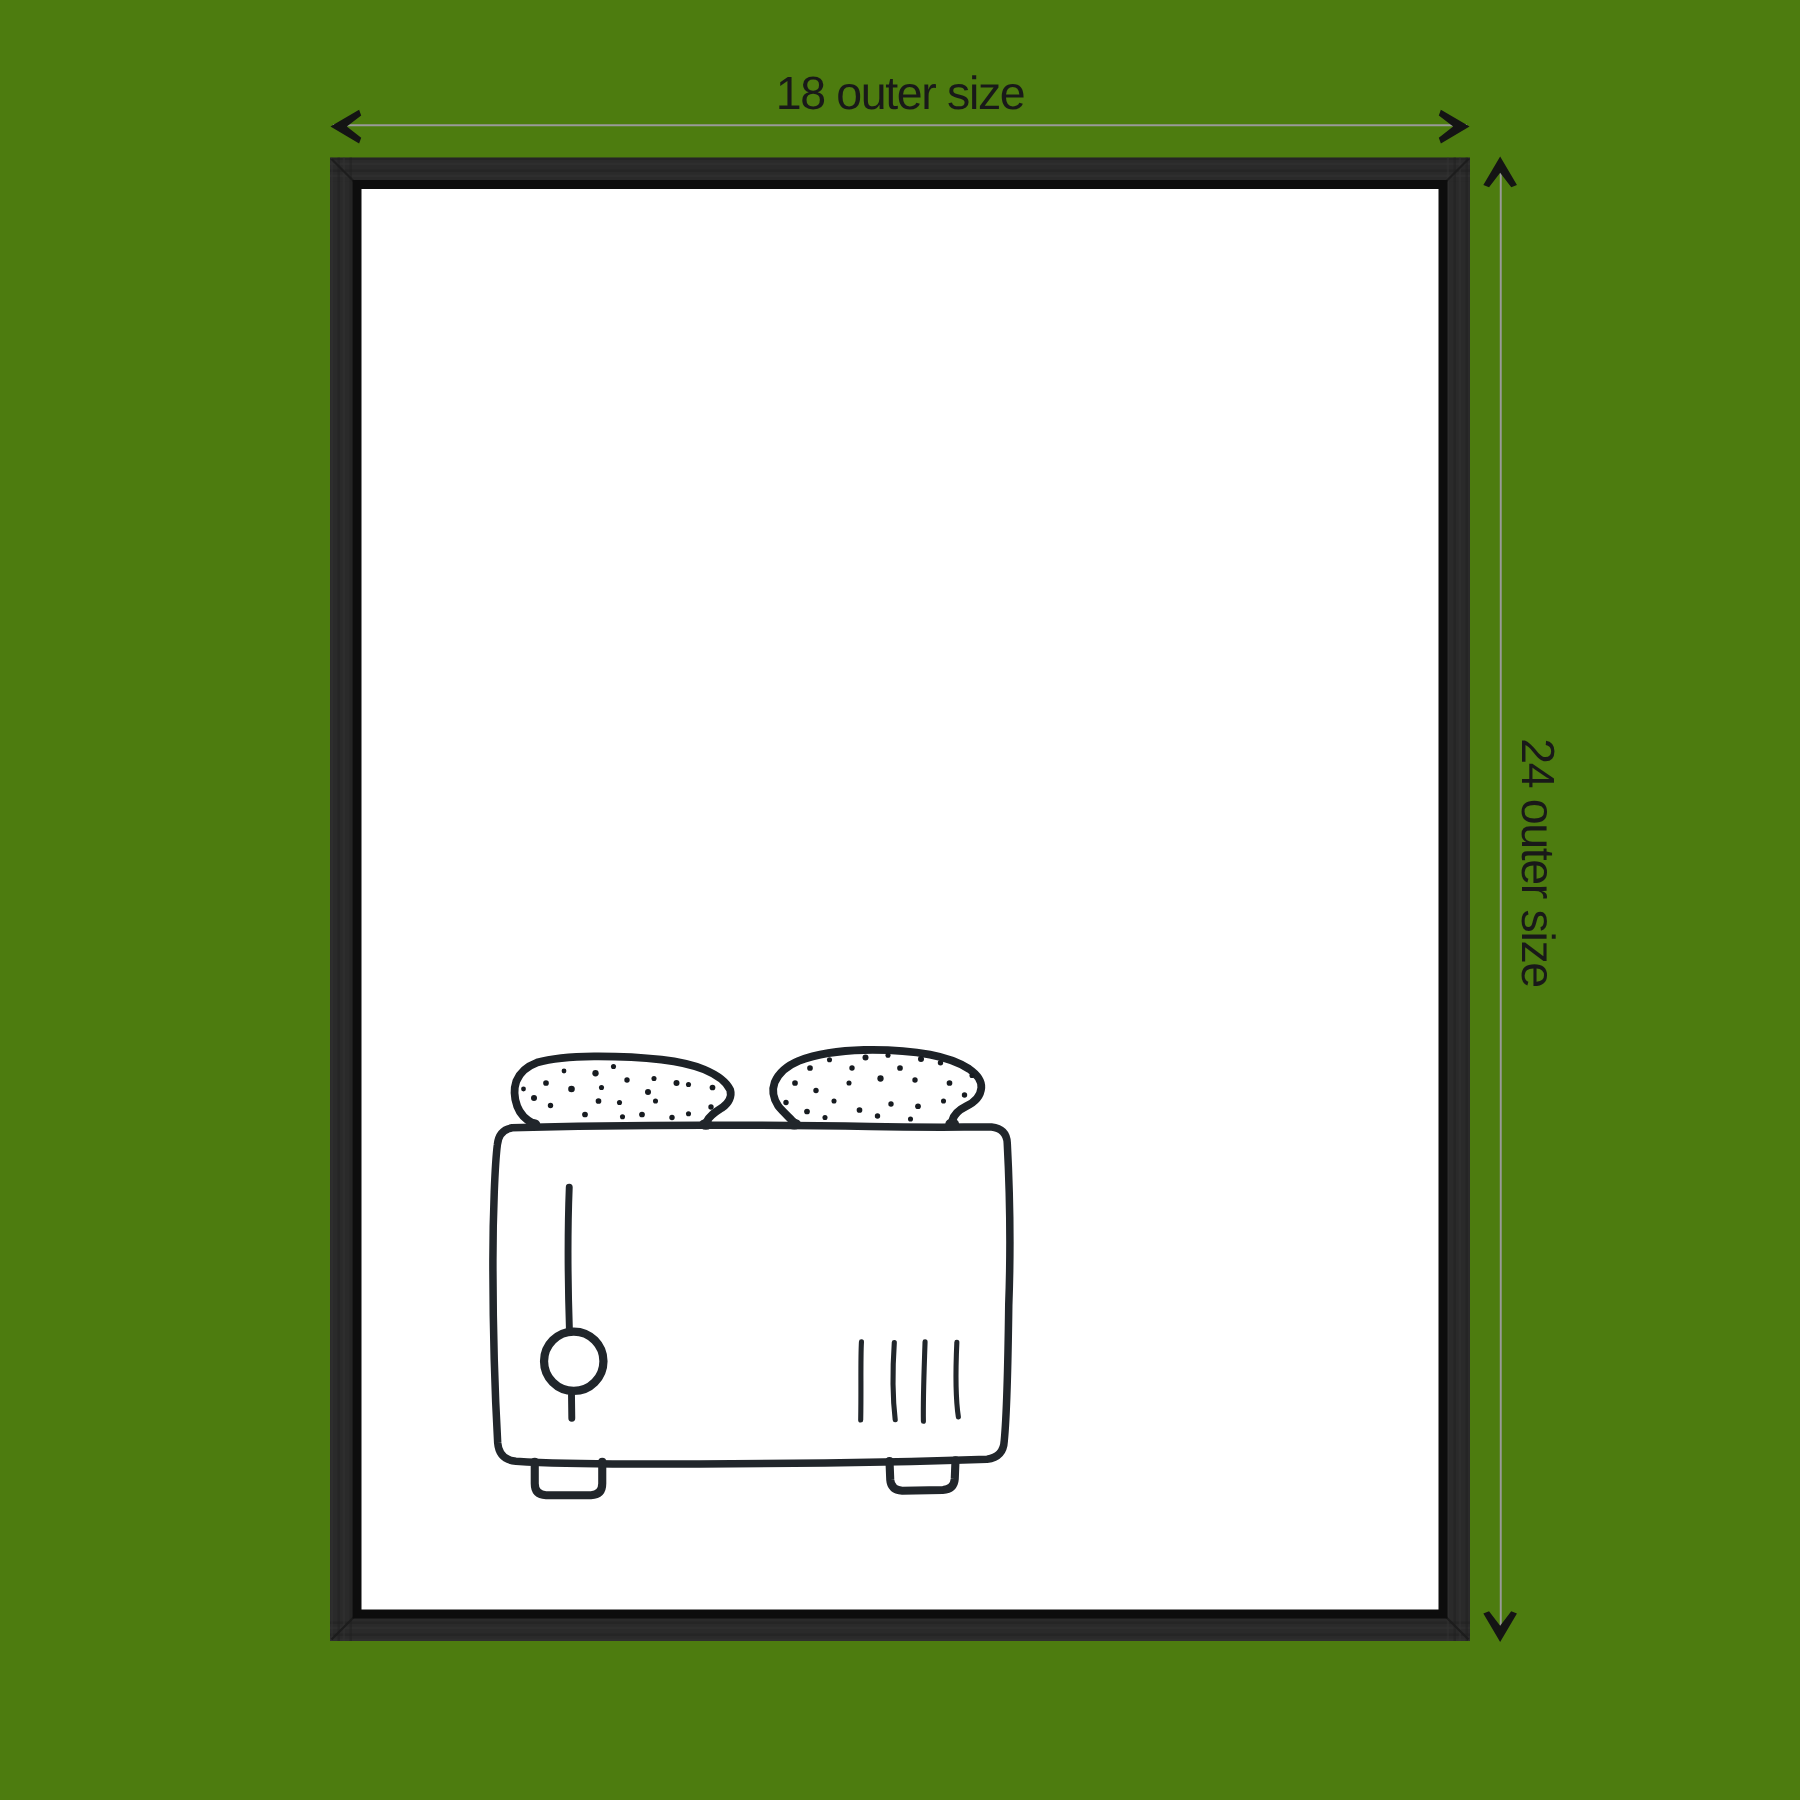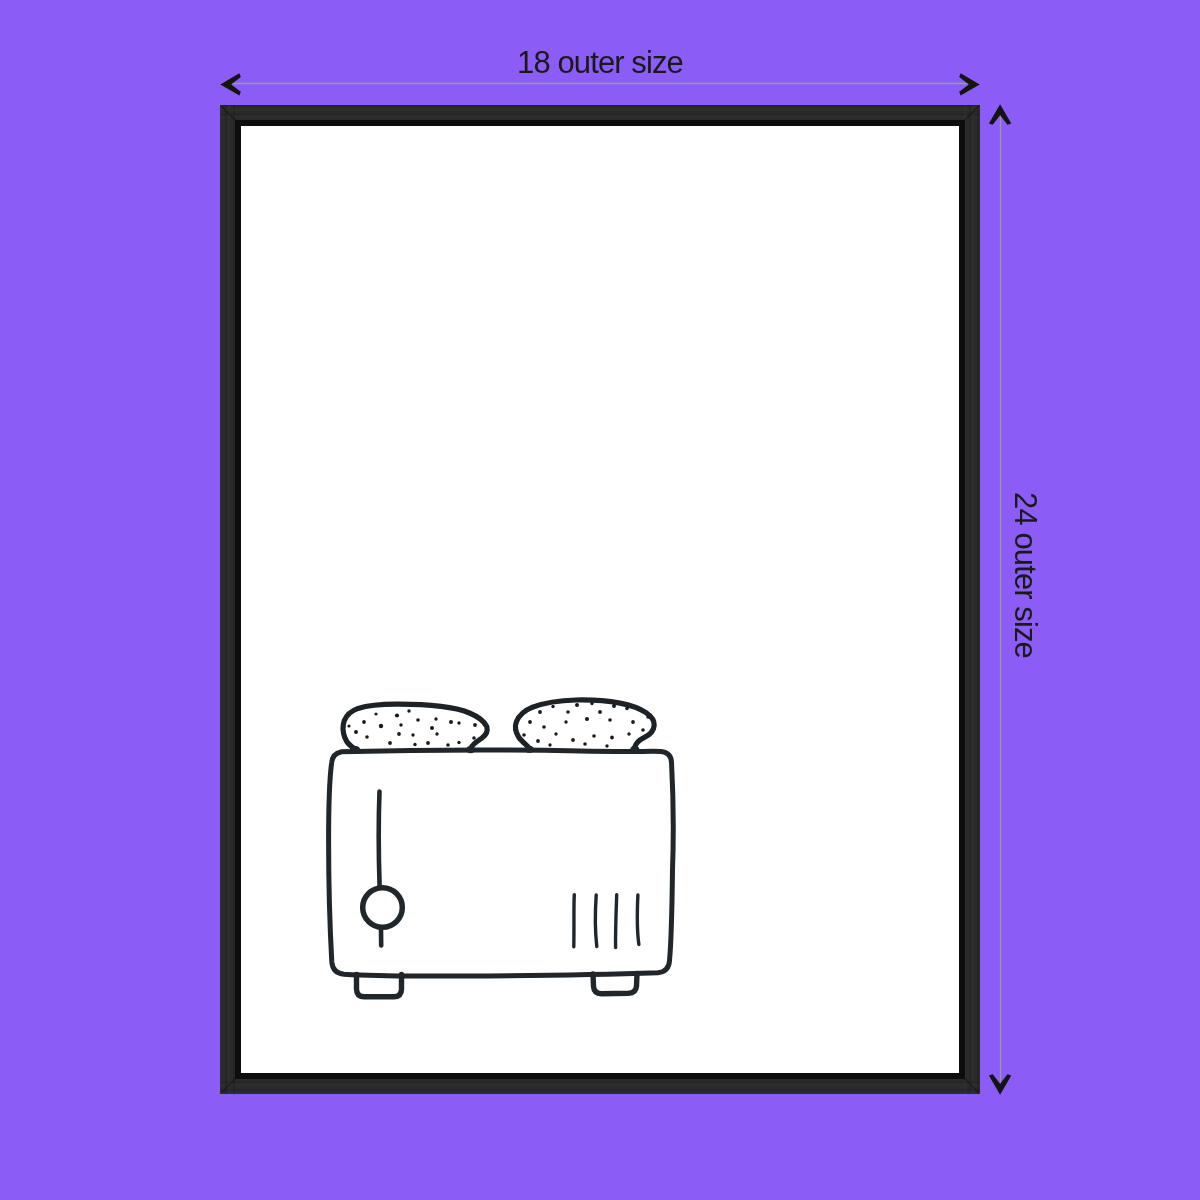--- a/index.html
+++ b/index.html
@@ -1,16 +1,16 @@
 <!DOCTYPE html>
 <html><head>
 <meta charset="utf-8">
 <style>
   html,body{margin:0;padding:0;background:#ffffff;}
-  #stage{position:relative;width:1200px;height:1200px;background:#8b5cf6;overflow:hidden;}
+  #stage{position:relative;width:1200px;height:1200px;background:#4d7c0f;overflow:hidden;}
   svg{position:absolute;left:0;top:0;}
   text{font-family:"Liberation Sans", sans-serif;}
 </style>
 </head>
 <body>
 <div id="stage">
 <svg width="1200" height="1200" viewBox="0 0 1200 1200" fill="none">
   <defs>
     <pattern id="hgrain" width="9" height="8" patternUnits="userSpaceOnUse">
       <rect y="1" width="9" height="1.7" fill="#1e1e1e"></rect>

